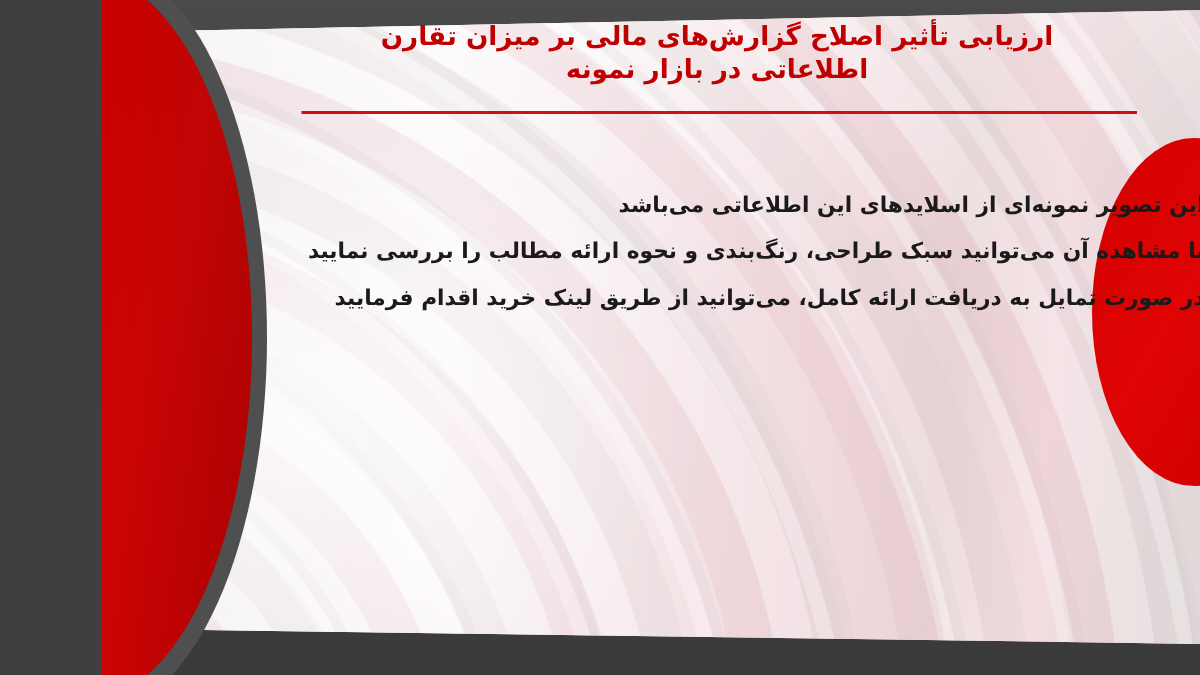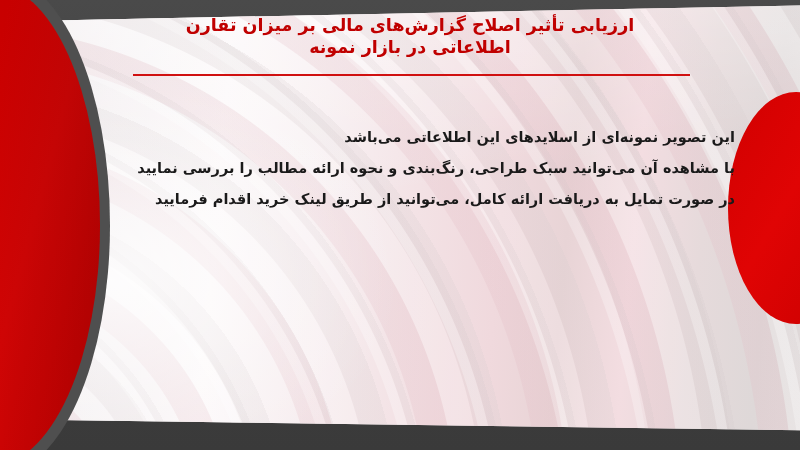--- a/index.html
+++ b/index.html
@@ -2,21 +2,21 @@
 <html lang="fa" dir="rtl"><head>
 <meta charset="utf-8">
 <style>
   html, body {
     margin: 0;
     padding: 0;
     background: #3f3f3f;
   }
   #slide {
     position: relative;
-    width: 800px;
+    width: 732px;
     height: 450px;
     overflow: hidden;
     background: #c4b5fd;
     font-family: "DejaVu Sans", "Liberation Sans", sans-serif;
   }
 
   
   .frame-dark {
     position: absolute;
     inset: 0;

